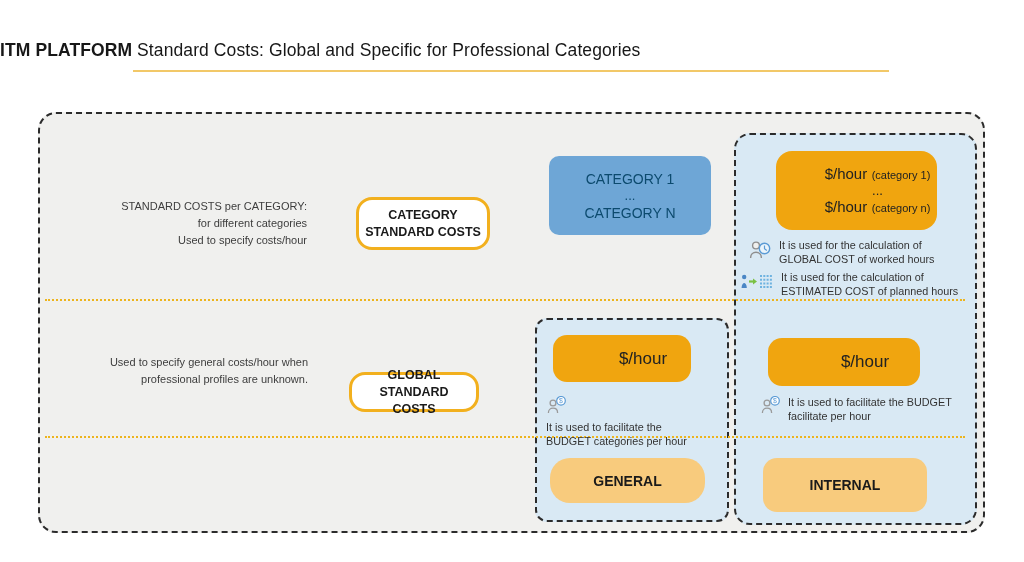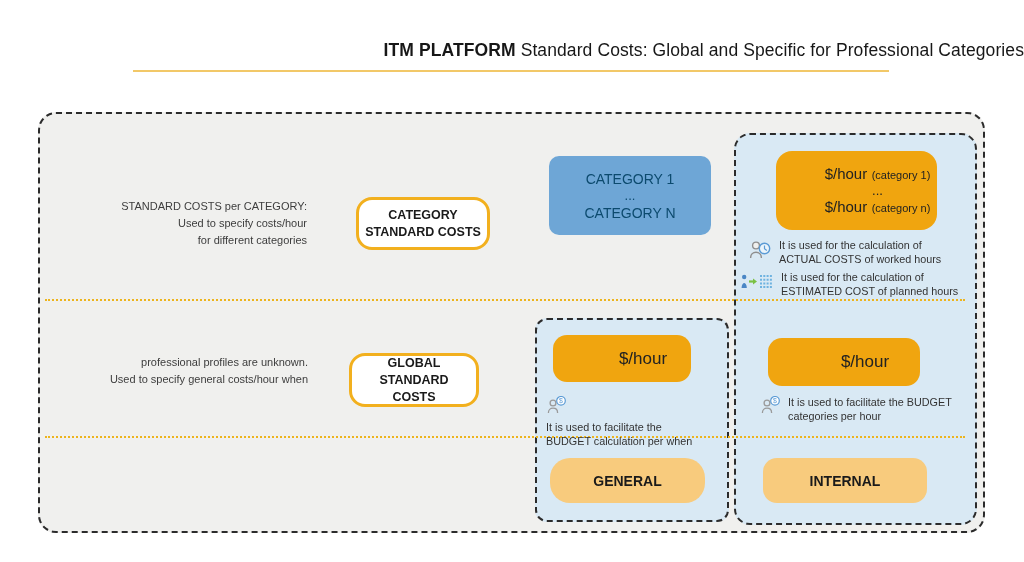--- a/index.html
+++ b/index.html
@@ -12,25 +12,24 @@
     background: #ffffff;
     overflow: hidden;
     color: #1a1a1a;
   }
 
   
   .title {
     position: absolute;
     top: 40px; left: 0;
     width: 100%;
-    text-align: right;
+    text-align: left;
     font-size: 17.5px;
     color: #171717;
     letter-spacing: 0.1px;
-    padding-left: 41px;
   }
   .title .brand { font-weight: bold; }
   .title-underline {
     position: absolute;
     left: 133px; top: 70px;
     width: 756px; height: 2px;
     background: #F2C868;
   }
 
   
@@ -82,21 +81,21 @@
     flex-direction: column;
     align-items: center;
     justify-content: center;
     text-align: center;
     font-weight: bold;
     font-size: 12.5px;
     line-height: 17px;
     color: #1a1a1a;
   }
   .white-box-category { left: 356px; top: 197px; width: 134px; height: 53px; }
-  .white-box-global   { left: 349px; top: 353px; width: 130px; height: 54px; }
+  .white-box-global   { left: 349px; top: 372px; width: 130px; height: 40px; }
 
   
   .blue-box {
     position: absolute;
     left: 549px; top: 156px;
     width: 162px; height: 79px;
     background: #6EA6D6;
     border-radius: 10px;
     display: flex;
     flex-direction: column;
@@ -135,21 +134,21 @@
     background: #F8CB7D;
     border-radius: 14px;
     display: flex;
     align-items: center;
     justify-content: center;
     font-weight: bold;
     font-size: 14px;
     color: #1a1a1a;
   }
   .box-general  { left: 550px; top: 458px; width: 155px; height: 45px; border-radius: 20px; }
-  .box-internal { left: 763px; top: 458px; width: 164px; height: 45px; }
+  .box-internal { left: 763px; top: 458px; width: 164px; height: 54px; }
 
   
   .note {
     position: absolute;
     display: flex;
     align-items: flex-start;
     gap: 7px;
     font-size: 10.8px;
     line-height: 13.5px;
     color: #333333;
@@ -175,22 +174,22 @@
   <div class="outer"></div>
 
   <div class="panel panel-right"></div>
   <div class="panel panel-mid"></div>
 
   <div class="divider divider-1"></div>
   <div class="divider divider-2"></div>
 
   <div class="desc desc-category">
     <div>STANDARD COSTS per CATEGORY:</div>
+    <div>for different categories</div>
     <div>Used to specify costs/hour</div>
-    <div>for different categories</div>
   </div>
 
   <div class="white-box white-box-category">
     <div>CATEGORY</div>
     <div>STANDARD COSTS</div>
   </div>
 
   <div class="blue-box">
     <div>CATEGORY 1</div>
     <div class="rate-dots">...</div>
@@ -213,21 +212,21 @@
     <span class="icon">
       <svg width="24" height="22" viewBox="0 0 24 22">
         <circle cx="8" cy="6.5" r="3.4" fill="#f0f0ee" stroke="#8e8e8e" stroke-width="1.4"></circle>
         <path d="M2.6 19 c0-3.6 2.4-5.7 5.4-5.7 s5.4 2.1 5.4 5.7" fill="none" stroke="#8e8e8e" stroke-width="1.4"></path>
         <circle cx="16.5" cy="9.5" r="5.2" fill="#eaf4fb" stroke="#5b9bd5" stroke-width="1.4"></circle>
         <path d="M16.5 6.5 v3.2 l2.3 1.7" fill="none" stroke="#5b9bd5" stroke-width="1.2"></path>
       </svg>
     </span>
     <span>
       <div>It is used for the calculation of</div>
-      <div>ACTUAL COSTS of worked hours</div>
+      <div>GLOBAL COST of worked hours</div>
     </span>
   </div>
 
   <div class="note note-estimated">
     <span class="icon">
       <svg width="33" height="15" viewBox="0 0 33 15">
         <circle cx="3.2" cy="3" r="2.2" fill="#4a86c5"></circle>
         <path d="M0.6 14 c0-3.4 1.6-5 2.6-5 s2.6 1.6 2.6 5 z" fill="#4a86c5"></path>
         <path d="M8 7.5 h4.5" stroke="#7ac143" stroke-width="2.2"></path>
         <path d="M12 4.6 L16 7.5 L12 10.4 z" fill="#7ac143"></path>
@@ -237,22 +236,22 @@
         <line x1="19" y1="13.1" x2="32" y2="13.1" stroke="#6fb3e0" stroke-width="2" stroke-dasharray="2 1.3"></line>
       </svg>
     </span>
     <span>
       <div>It is used for the calculation of</div>
       <div>ESTIMATED COST of planned hours</div>
     </span>
   </div>
 
   <div class="desc desc-global">
+    <div>Used to specify general costs/hour when</div>
     <div>professional profiles are unknown.</div>
-    <div>Used to specify general costs/hour when</div>
   </div>
 
   <div class="white-box white-box-global">
     <div>GLOBAL STANDARD</div>
     <div>COSTS</div>
   </div>
 
   <div class="orange-box orange-box-mid">
     <span>$/hour</span>
   </div>
@@ -261,21 +260,21 @@
     <span class="icon">
       <svg width="21" height="18" viewBox="0 0 21 18">
         <circle cx="7" cy="7" r="2.9" fill="none" stroke="#9a9a9a" stroke-width="1.3"></circle>
         <path d="M2.4 17 c0-3.1 2-4.8 4.6-4.8 s4.6 1.7 4.6 4.8" fill="none" stroke="#9a9a9a" stroke-width="1.3"></path>
         <circle cx="15" cy="4.8" r="4.3" fill="#ffffff" stroke="#5b9bd5" stroke-width="1.2"></circle>
         <text x="15" y="7.3" text-anchor="middle" font-size="6.8" fill="#5b9bd5" font-family="Liberation Sans, sans-serif">$</text>
       </svg>
     </span>
     <span>
       <div>It is used to facilitate the</div>
-      <div>BUDGET calculation per when</div>
+      <div>BUDGET categories per hour</div>
     </span>
   </div>
 
   <div class="light-orange-box box-general">
     <span>GENERAL</span>
   </div>
 
   <div class="orange-box orange-box-right">
     <span>$/hour</span>
   </div>
@@ -284,21 +283,21 @@
     <span class="icon">
       <svg width="21" height="18" viewBox="0 0 21 18">
         <circle cx="7" cy="7" r="2.9" fill="none" stroke="#9a9a9a" stroke-width="1.3"></circle>
         <path d="M2.4 17 c0-3.1 2-4.8 4.6-4.8 s4.6 1.7 4.6 4.8" fill="none" stroke="#9a9a9a" stroke-width="1.3"></path>
         <circle cx="15" cy="4.8" r="4.3" fill="#ffffff" stroke="#5b9bd5" stroke-width="1.2"></circle>
         <text x="15" y="7.3" text-anchor="middle" font-size="6.8" fill="#5b9bd5" font-family="Liberation Sans, sans-serif">$</text>
       </svg>
     </span>
     <span>
       <div>It is used to facilitate the BUDGET</div>
-      <div>categories per hour</div>
+      <div>facilitate per hour</div>
     </span>
   </div>
 
   <div class="light-orange-box box-internal">
     <span>INTERNAL</span>
   </div>
 
 </div>
 
 </body></html>

